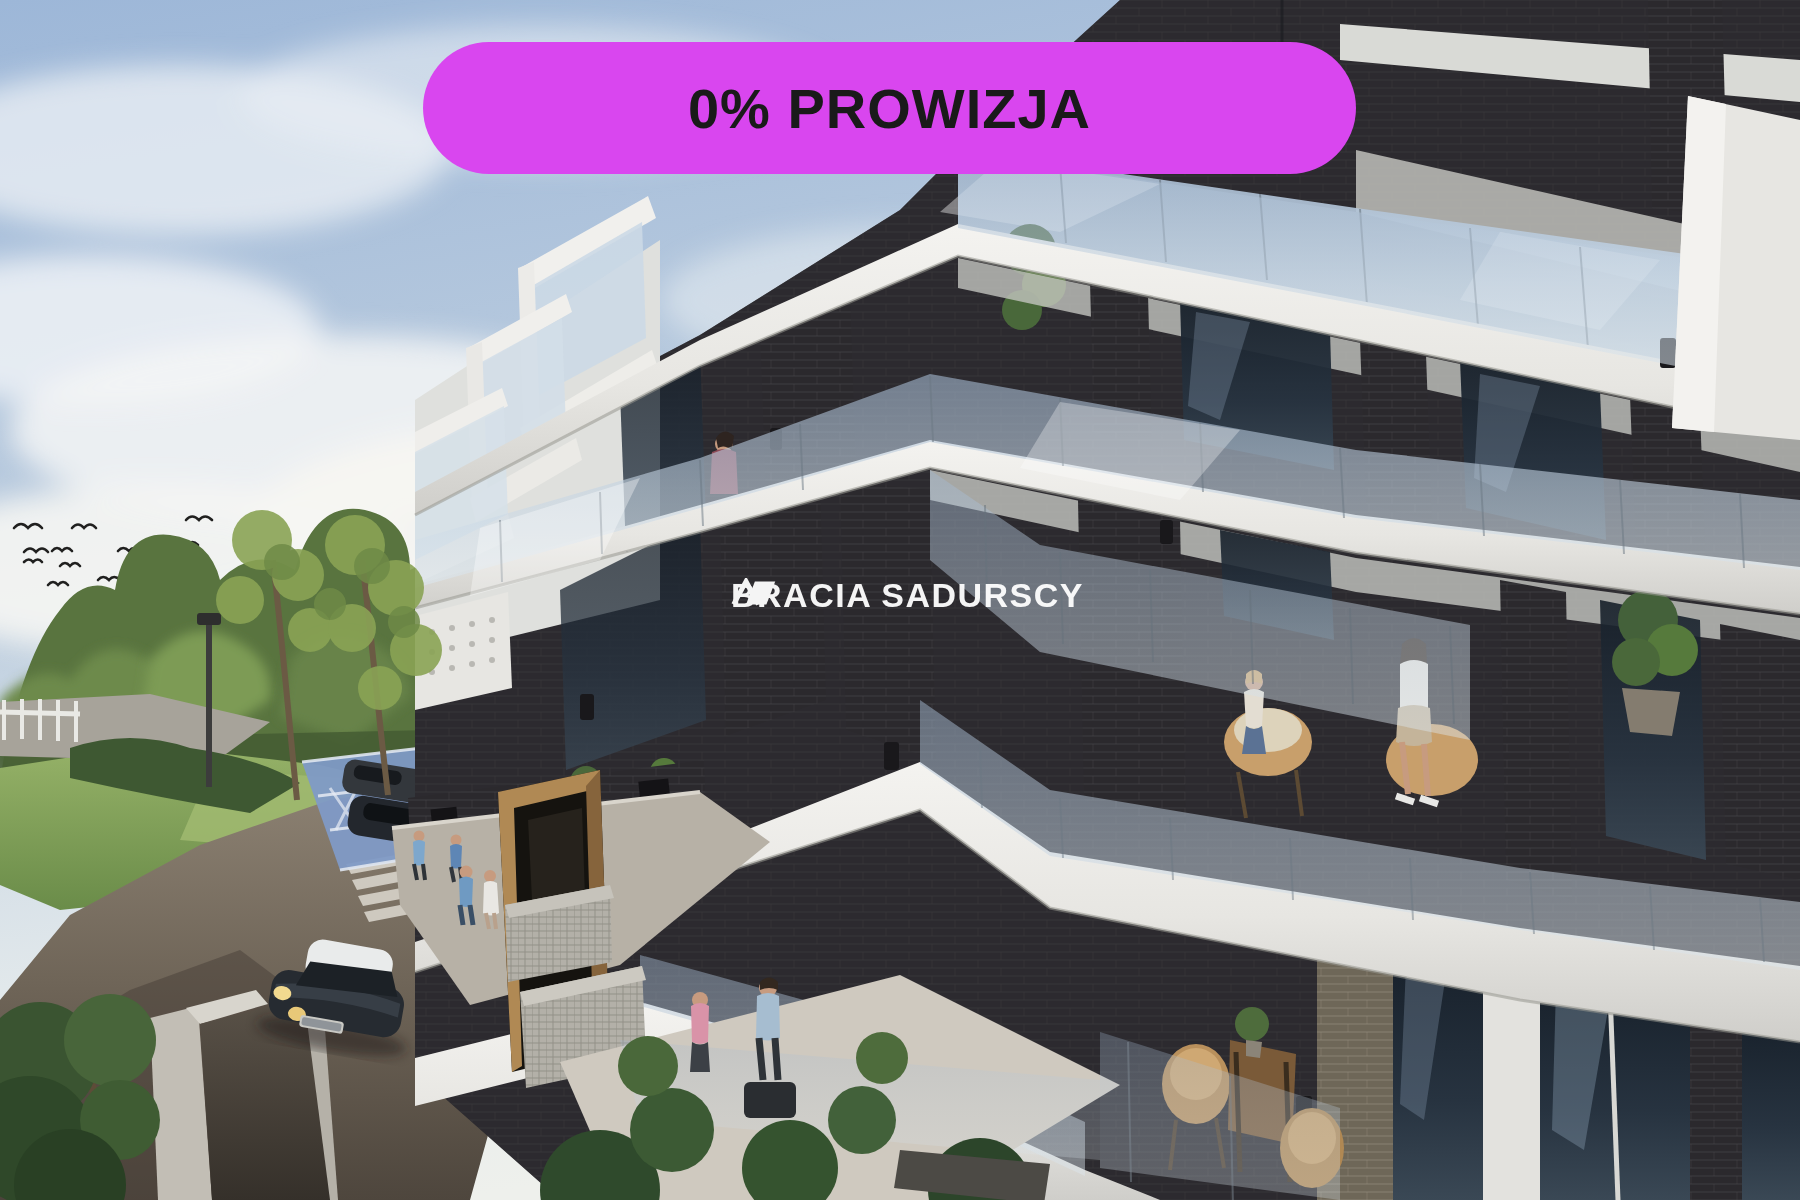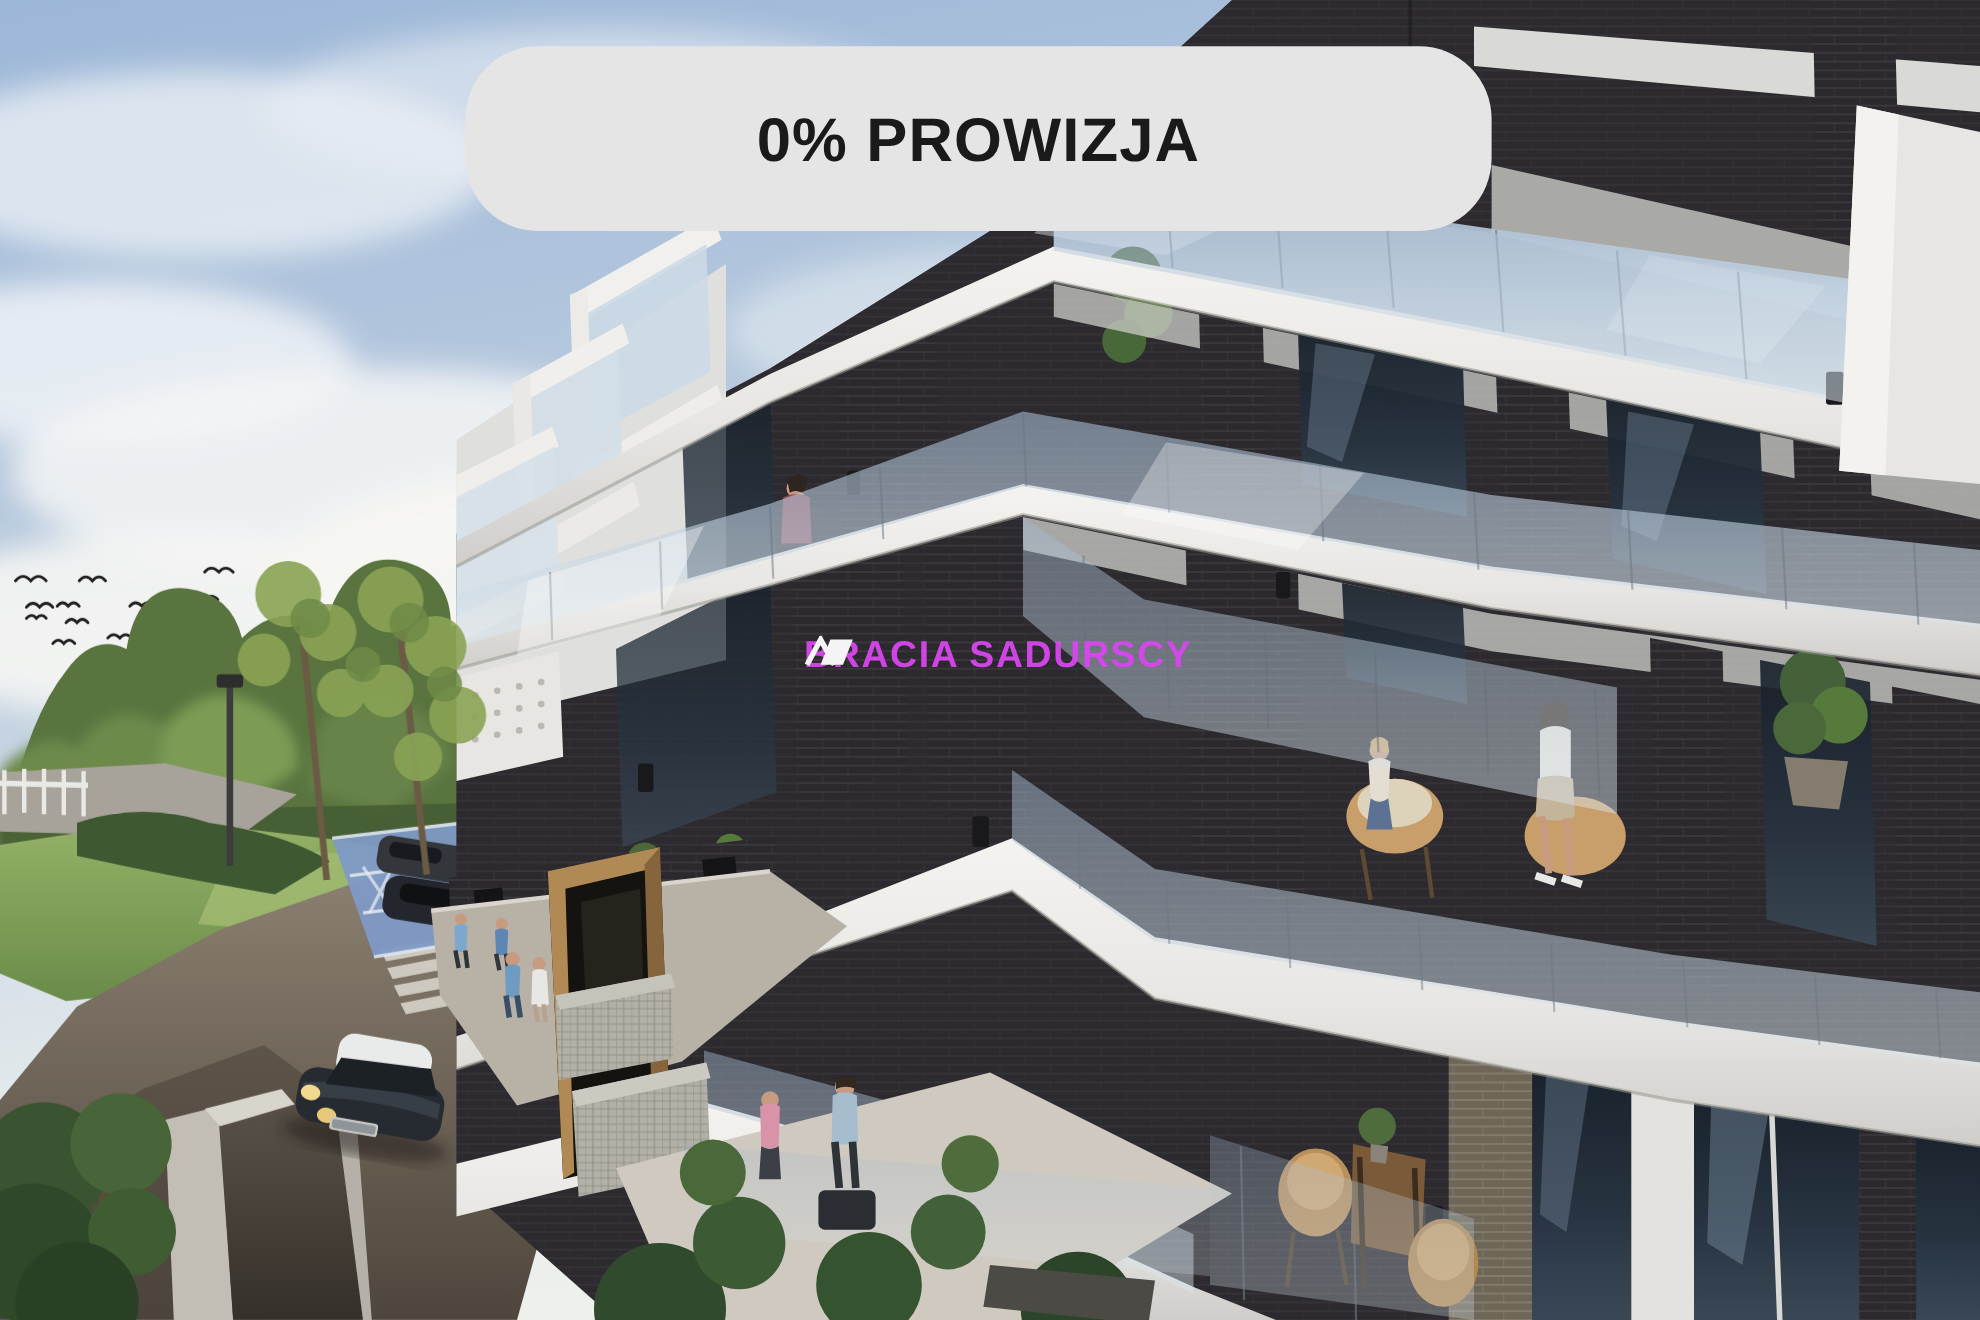--- a/index.html
+++ b/index.html
@@ -1,24 +1,24 @@
 <!DOCTYPE html>
 <html><head>
 <meta charset="utf-8">
 <style>
   html,body{margin:0;padding:0;background:#222;}
   .stage{position:relative;width:1800px;height:1200px;overflow:hidden;
          font-family:"Liberation Sans",sans-serif;}
   .stage svg{position:absolute;inset:0;display:block;}
-  .badge{position:absolute;left:423px;top:42px;width:933px;height:168px;
-         background:#e5e5e5;border-radius:66px;display:flex;align-items:center;
+  .badge{position:absolute;left:423px;top:42px;width:933px;height:132px;
+         background:#d946ef;border-radius:66px;display:flex;align-items:center;
          justify-content:center;}
   .badge-label{font-size:56px;font-weight:bold;letter-spacing:1px;color:#1A1A1A;}
   .watermark{position:absolute;left:731px;top:578px;display:flex;align-items:flex-start;
-         gap:9px;color:#d946ef;opacity:.95;}
+         gap:9px;color:#ffffff;opacity:.95;}
   .wm-text{font-size:34px;font-weight:bold;letter-spacing:1.5px;line-height:1;}
   .wm-logo{display:block;}
 </style>
 </head>
 <body>
 
 <div class="stage">
 
 <svg width="1800" height="1200" viewBox="0 0 1800 1200" xmlns="http://www.w3.org/2000/svg">
 <defs>

